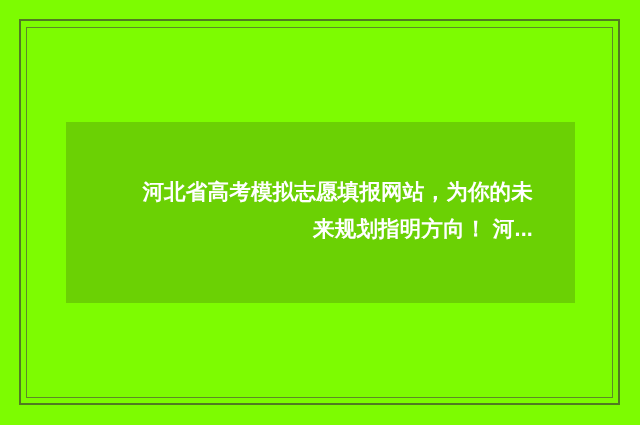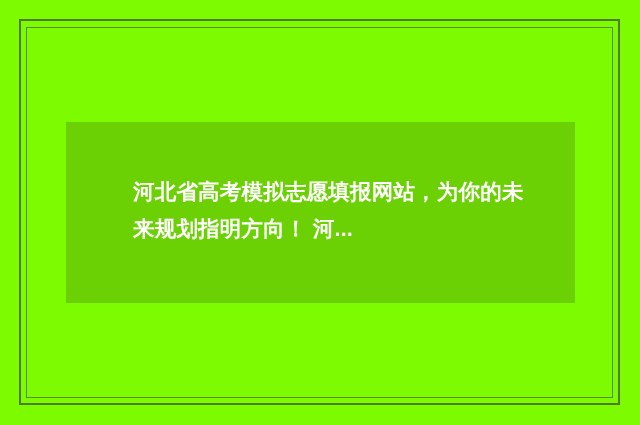--- a/index.html
+++ b/index.html
@@ -62,21 +62,21 @@
     position: absolute;
     left: 67px;
     top: 52px;
     width: 400px;
     margin: 0;
     color: #FFFFFF;
     font-size: 21.5px;
     font-weight: bold;
     line-height: 37px;
     letter-spacing: 0.2px;
-    text-align: left;
+    text-align: right;
     white-space: pre-wrap;
     word-break: break-all;
   }
 </style>
 </head>
 <body>
 
 <div id="poster">
 
   <div id="frame-outer"></div>

